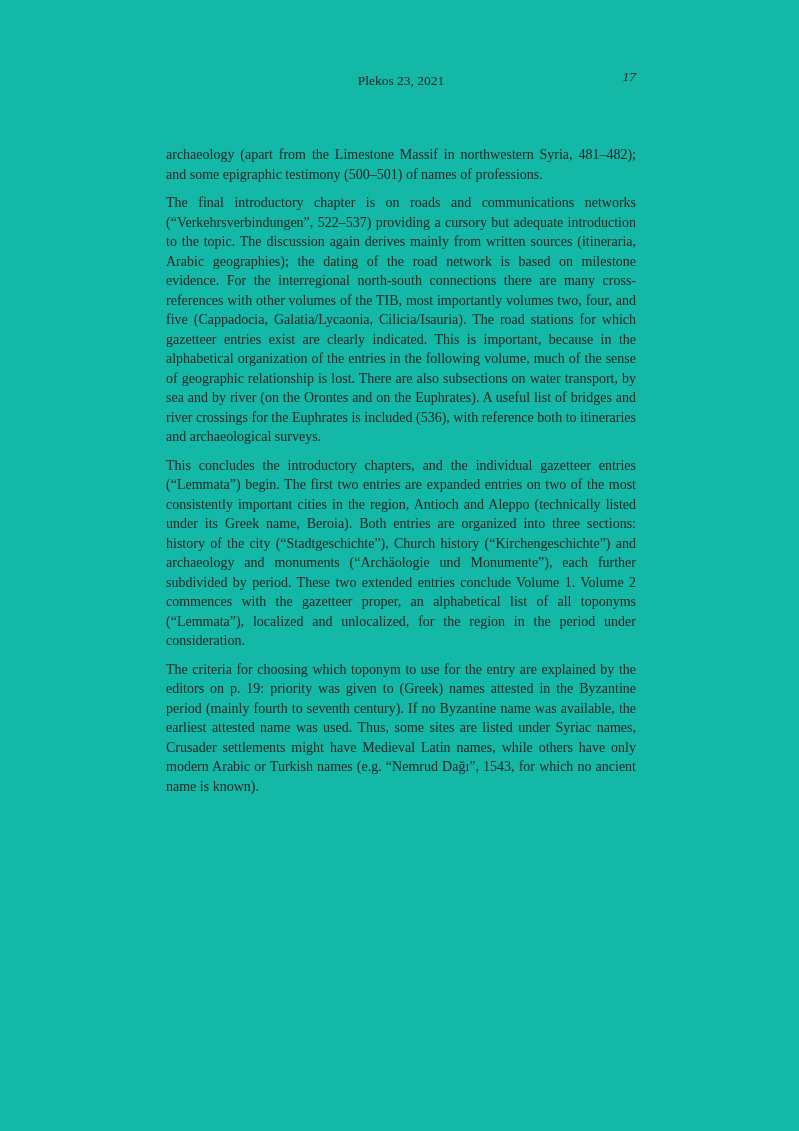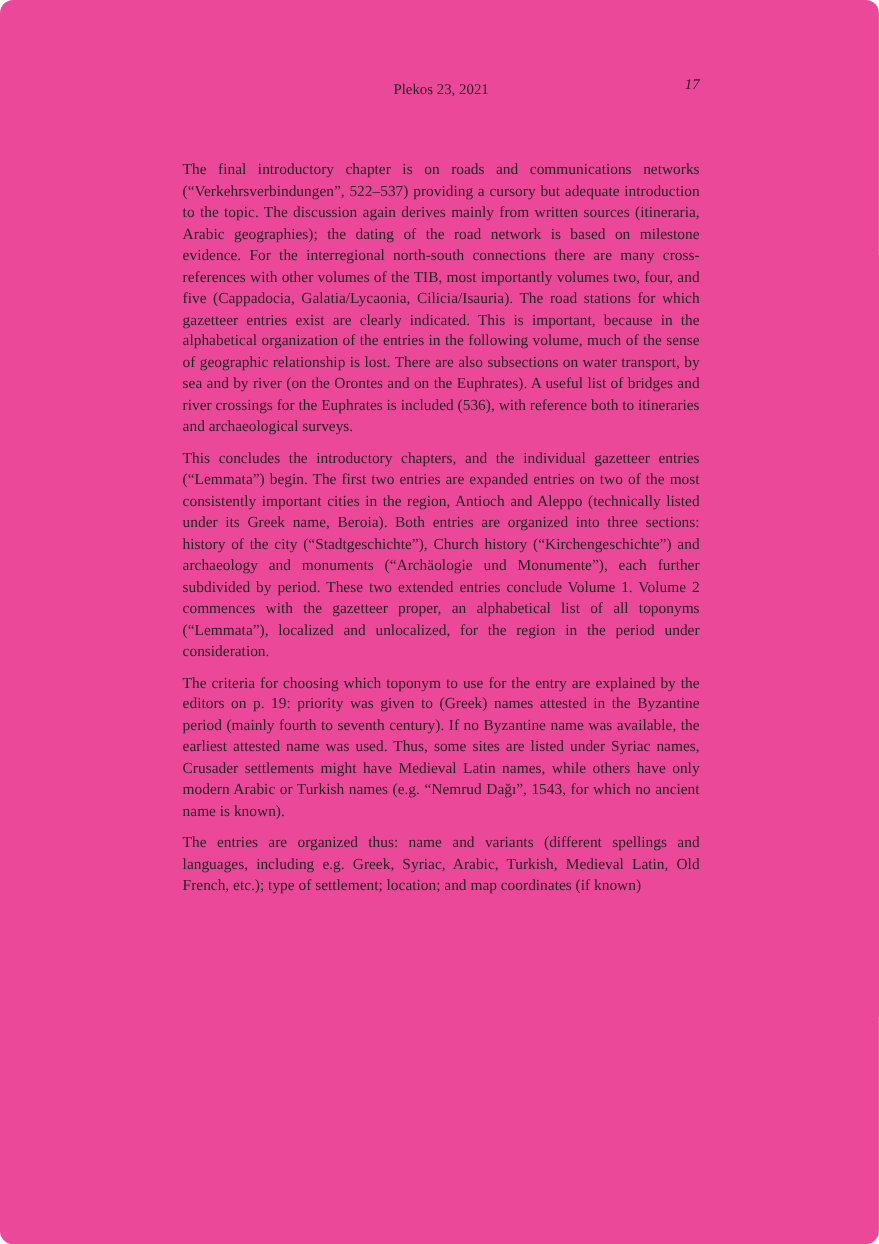--- a/index.html
+++ b/index.html
@@ -14,22 +14,21 @@
     color: #222222;
     position: relative;
     overflow: hidden;
   }
   .page {
     position: absolute;
     left: 0;
     top: 0;
     width: 799px;
     height: 1131px;
-    background: #ec4899;
-    border-radius: 12px;
+    background: #14b8a6;
   }
   .page-header {
     position: absolute;
     left: 166px;
     top: 72px;
     width: 470px;
     font-size: 13.5px;
     line-height: 17px;
     text-align: center;
     color: #222222;
@@ -65,19 +64,19 @@
 <body>
 
 <div class="page">
 
   <div class="page-header">
     <span>Plekos 23, 2021</span>
     <span class="page-number">17</span>
   </div>
 
   <div class="page-body">
+    <p><span>archaeology (apart from the Limestone Massif in northwestern Syria, 481–482); and some epigraphic testimony (500–501) of names of professions.</span></p>
     <p><span>The final introductory chapter is on roads and communications networks (“Verkehrsverbindungen”, 522–537) providing a cursory but adequate introduction to the topic. The discussion again derives mainly from written sources (</span><span class="it">itineraria</span><span>, Arabic geographies); the dating of the road network is based on milestone evidence. For the interregional north-south connections there are many cross-references with other volumes of the </span><span class="it">TIB</span><span>, most importantly volumes two, four, and five (Cappadocia, Galatia/Lycaonia, Cilicia/Isauria). The road stations for which gazetteer entries exist are clearly indicated. This is important, because in the alphabetical organization of the entries in the following volume, much of the sense of geographic relationship is lost. There are also subsections on water transport, by sea and by river (on the Orontes and on the Euphrates). A useful list of bridges and river crossings for the Euphrates is included (536), with reference both to itineraries and archaeological surveys.</span></p>
     <p><span>This concludes the introductory chapters, and the individual gazetteer entries (“Lemmata”) begin. The first two entries are expanded entries on two of the most consistently important cities in the region, Antioch and Aleppo (technically listed under its Greek name, Beroia). Both entries are organized into three sections: history of the city (“Stadtgeschichte”), Church history (“Kirchengeschichte”) and archaeology and monuments (“Archäologie und Monumente”), each further subdivided by period. These two extended entries conclude Volume 1. Volume 2 commences with the gazetteer proper, an alphabetical list of all toponyms (“Lemmata”), localized and unlocalized, for the region in the period under consideration.</span></p>
     <p><span>The criteria for choosing which toponym to use for the entry are explained by the editors on p. 19: priority was given to (Greek) names attested in the Byzantine period (mainly fourth to seventh century). If no Byzantine name was available, the earliest attested name was used. Thus, some sites are listed under Syriac names, Crusader settlements might have Medieval Latin names, while others have only modern Arabic or Turkish names (e.g. “Nemrud Dağı”, 1543, for which no ancient name is known).</span></p>
-    <p><span>The entries are organized thus: name and variants (different spellings and languages, including e.g. Greek, Syriac, Arabic, Turkish, Medieval Latin, Old French, etc.); type of settlement; location; and map coordinates (if known)</span></p>
   </div>
 
 </div>
 
 </body></html>

